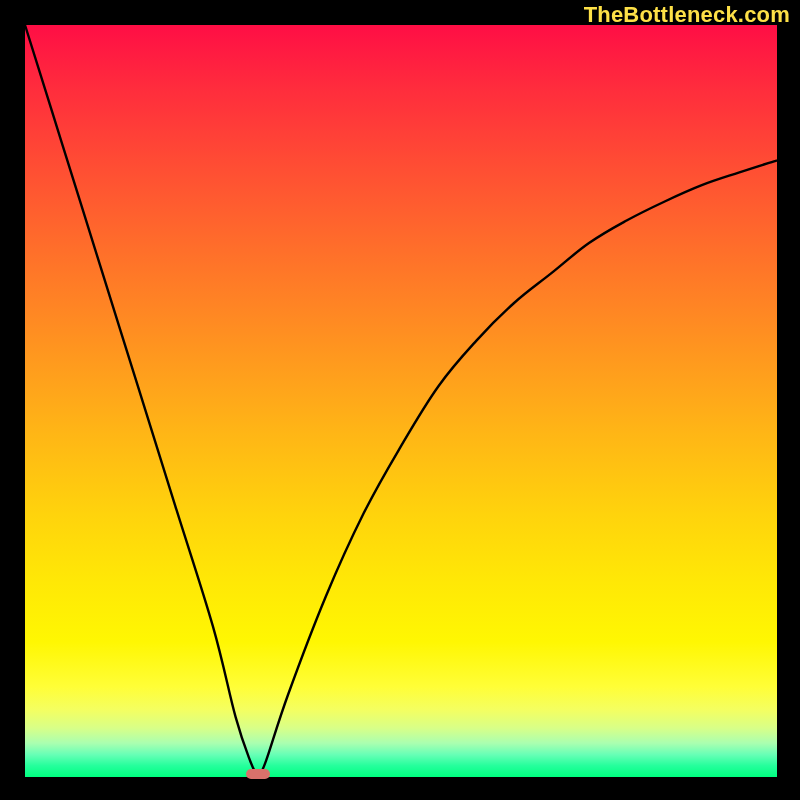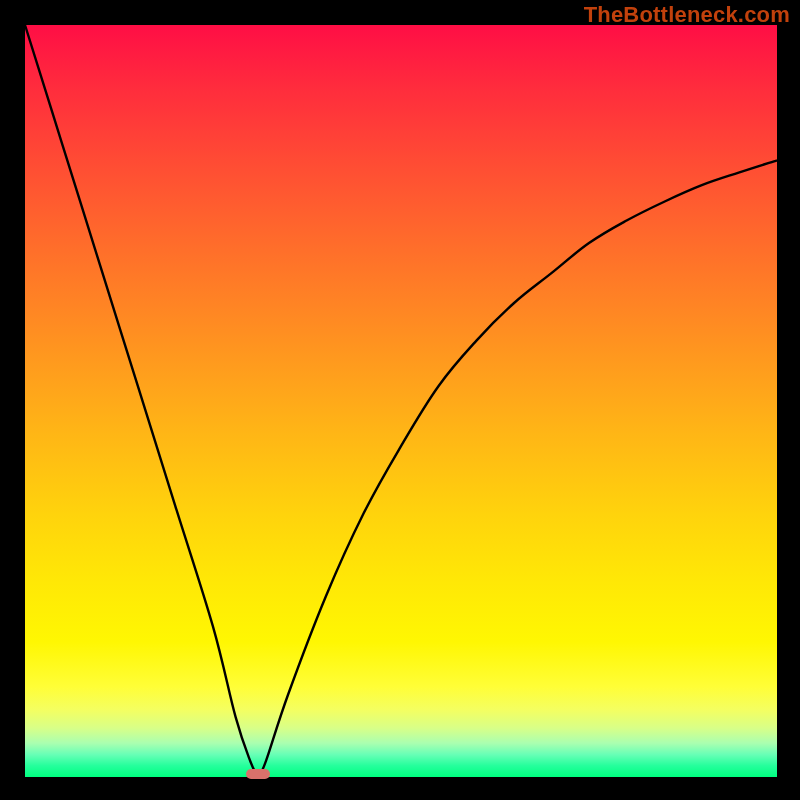--- a/index.html
+++ b/index.html
@@ -43,21 +43,21 @@
       #25ff9c 98.5%,
       #00ff80 100%
     );
   }
   .watermark {
     position: absolute;
     top: 2px;
     right: 10px;
     font-size: 22px;
     font-weight: 600;
-    color: #c2410c;
+    color: #fde047;
     letter-spacing: 0.2px;
   }
   svg.curve {
     position: absolute;
     left: 0;
     top: 0;
     width: 752px;
     height: 752px;
     overflow: visible;
   }

